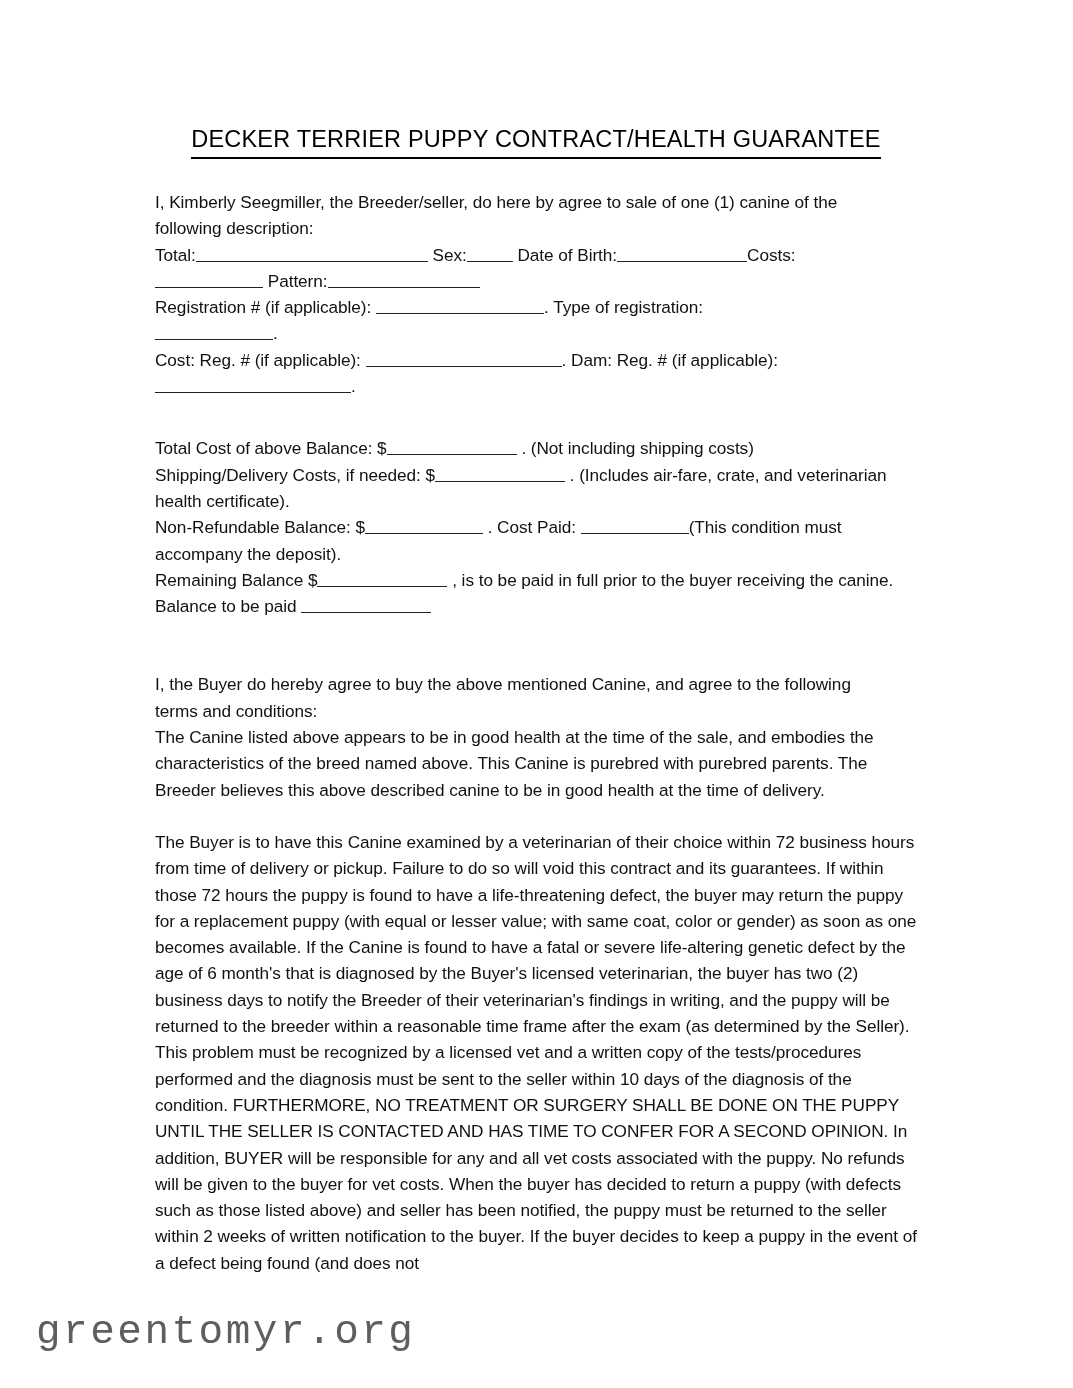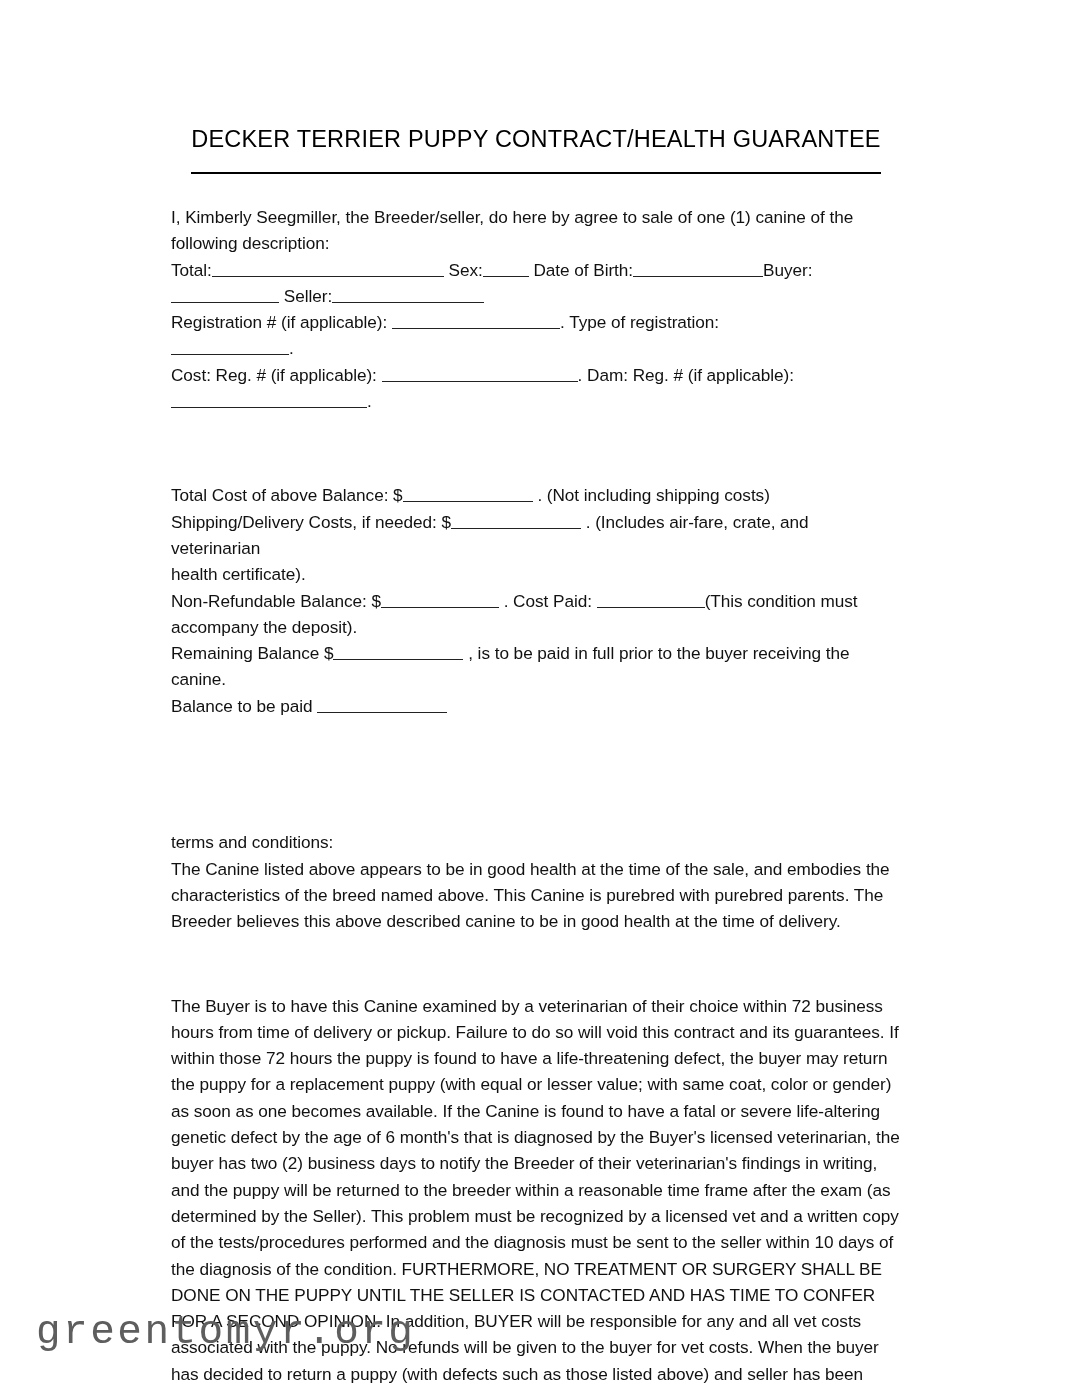--- a/index.html
+++ b/index.html
@@ -39,28 +39,28 @@
     line-height: 34px;
     font-weight: 400;
     text-align: center;
     letter-spacing: 0.2px;
     margin: 0 0 30px 0;
     color: #000000;
     white-space: nowrap;
   }
   .doc-title .title-inner {
     border-bottom: 2px solid #000000;
-    padding-bottom: 16px;
+    padding-bottom: 1px;
     display: inline-block;
   }
 
   .para {
     font-size: 17.2px;
     line-height: 26.3px;
-    margin: 16px;
+    margin: 0;
     color: #111111;
     text-align: left;
     letter-spacing: -0.05px;
   }
 
   .gap-sm { height: 26px; }
   .gap-md { height: 36px; }
   .gap-lg { height: 52px; }
 
   .blank {
@@ -100,23 +100,23 @@
 
   <div class="doc-body">
 
     <h1 class="doc-title"><span class="title-inner">DECKER TERRIER PUPPY CONTRACT/HEALTH GUARANTEE</span></h1>
 
     <p class="para">
       <span>I, Kimberly Seegmiller, the Breeder/seller, do here by agree to sale of one (1) canine of the</span><br>
       <span>following description:</span><br>
       <span>Total:</span><span class="blank b-xxl"></span>
       <span>Sex:</span><span class="blank b-xxs"></span>
-      <span>Date of Birth:</span><span class="blank b-m"></span><span>Buyer:</span><br>
+      <span>Date of Birth:</span><span class="blank b-m"></span><span>Costs:</span><br>
       <span class="blank b-s"></span>
-      <span>Seller:</span><span class="blank b-ml"></span><br>
+      <span>Pattern:</span><span class="blank b-ml"></span><br>
       <span>Registration # (if applicable):</span> <span class="blank b-l"></span><span>.</span>
       <span>Type of registration:</span><br>
       <span class="blank b-sm"></span><span>.</span><br>
       <span>Cost: Reg. # (if applicable):</span> <span class="blank b-xl"></span><span>.</span>
       <span>Dam: Reg. # (if applicable):</span><br>
       <span class="blank b-xl"></span><span>.</span>
     </p>
 
     <div class="gap-md"></div>
 
@@ -130,21 +130,21 @@
       <span>. Cost Paid:</span> <span class="blank b-s"></span><span>(This condition must</span><br>
       <span>accompany the deposit).</span><br>
       <span>Remaining Balance $</span><span class="blank b-m"></span>
       <span>, is to be paid in full prior to the buyer receiving the canine.</span><br>
       <span>Balance to be paid</span> <span class="blank b-m"></span>
     </p>
 
     <div class="gap-lg"></div>
 
     <p class="para">
-      <br>
+      <span>I, the Buyer do hereby agree to buy the above mentioned Canine, and agree to the following</span><br>
       <span>terms and conditions:</span><br>
       <span>The Canine listed above appears to be in good health at the time of the sale, and embodies the characteristics of the breed named above. This Canine is purebred with purebred parents. The Breeder believes this above described canine to be in good health at the time of delivery.</span>
     </p>
 
     <div class="gap-sm"></div>
 
     <p class="para">The Buyer is to have this Canine examined by a veterinarian of their choice within 72 business hours from time of delivery or pickup. Failure to do so will void this contract and its guarantees. If within those 72 hours the puppy is found to have a life-threatening defect, the buyer may return the puppy for a replacement puppy (with equal or lesser value; with same coat, color or gender) as soon as one becomes available. If the Canine is found to have a fatal or severe life-altering genetic defect by the age of 6 month's that is diagnosed by the Buyer's licensed veterinarian, the buyer has two (2) business days to notify the Breeder of their veterinarian's findings in writing, and the puppy will be returned to the breeder within a reasonable time frame after the exam (as determined by the Seller). This problem must be recognized by a licensed vet and a written copy of the tests/procedures performed and the diagnosis must be sent to the seller within 10 days of the diagnosis of the condition. FURTHERMORE, NO TREATMENT OR SURGERY SHALL BE DONE ON THE PUPPY UNTIL THE SELLER IS CONTACTED AND HAS TIME TO CONFER FOR A SECOND OPINION. In addition, BUYER will be responsible for any and all vet costs associated with the puppy. No refunds will be given to the buyer for vet costs. When the buyer has decided to return a puppy (with defects such as those listed above) and seller has been notified, the puppy must be returned to the seller within 2 weeks of written notification to the buyer. If the buyer decides to keep a puppy in the event of a defect being found (and does not</p>
 
   </div>
 

